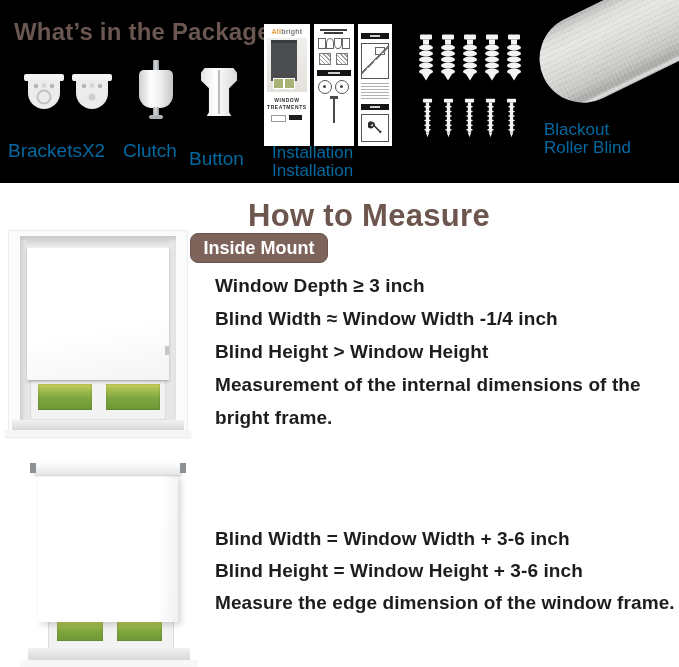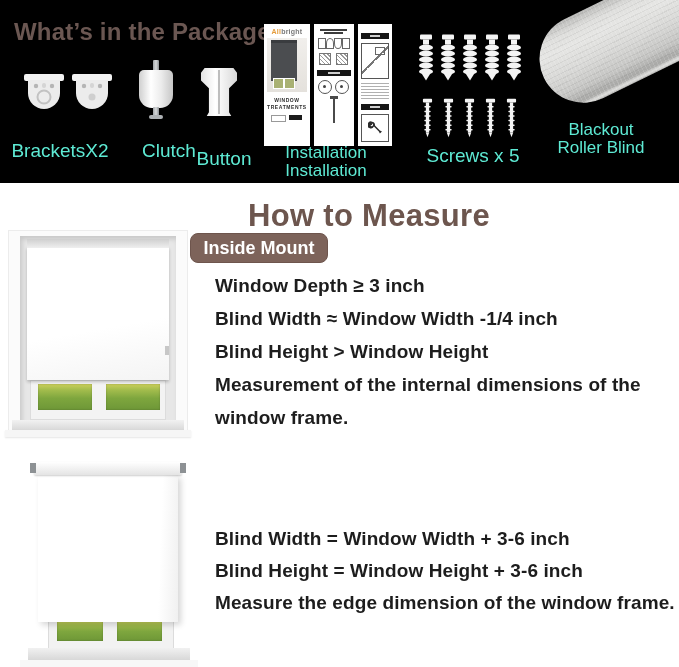--- a/index.html
+++ b/index.html
@@ -3,23 +3,23 @@
 <meta charset="utf-8">
 <style>
   html,body{margin:0;padding:0;background:#fff}
   .page{position:relative;width:679px;height:667px;background:#fff;overflow:hidden;
         font-family:"Liberation Sans",sans-serif}
 
   
   .pkg{position:absolute;left:0;top:0;width:679px;height:183px;background:#000;overflow:hidden}
   .pkg-title{position:absolute;left:14px;top:18px;font-size:24px;font-weight:600;
              letter-spacing:.2px;color:#6b5752}
-  .pkg-label{position:absolute;color:#5eead4;font-size:19px;font-weight:500;text-align:center;line-height:20px}
+  .pkg-label{position:absolute;color:#0369a1;font-size:19px;font-weight:500;line-height:20px}
   .lbl-brackets{left:8px;top:141px;width:104px}
-  .lbl-clutch{left:134px;top:141px;width:70px}
+  .lbl-clutch{left:123px;top:141px;width:70px}
   .lbl-button{left:189px;top:149px;width:70px}
   .lbl-instruction{left:272px;top:144px;width:108px;font-size:17px;line-height:18px}
   .lbl-screws{left:421px;top:146px;width:104px}
   .lbl-blind{left:544px;top:121px;width:114px;font-size:17px;line-height:18px}
 
   .bracket{position:absolute;top:70px;width:44px;height:42px}
   .bracket1{left:22px}.bracket2{left:70px}
 
   .clutch{position:absolute;left:138px;top:60px;width:36px;height:62px}
   .clutch .cup{position:absolute;left:1px;top:10px;width:34px;height:38px;
@@ -333,21 +333,20 @@
 
     <div class="tube"></div>
 
     <div class="pkg-label lbl-brackets">BracketsX2</div>
     <div class="pkg-label lbl-clutch">Clutch</div>
     <div class="pkg-label lbl-button">Button</div>
     <div class="pkg-label lbl-instruction">
       <div>Installation</div>
       <div>Installation</div>
     </div>
-    <div class="pkg-label lbl-screws">Screws x 5</div>
     <div class="pkg-label lbl-blind">
       <div>Blackout</div>
       <div>Roller Blind</div>
     </div>
   </section>
 
   <h2 class="measure-title" style="margin:12px">How to Measure</h2>
 
   <div class="photo photo1">
     <div class="ph1-wall"></div>
@@ -362,21 +361,21 @@
     <div class="ph1-sill"></div>
     <div class="ph1-sill2"></div>
   </div>
 
   <div class="badge badge-inside">Inside Mount</div>
   <div class="rules rules-inside">
     <div>Window Depth ≥ 3 inch</div>
     <div>Blind Width ≈ Window Width -1/4 inch</div>
     <div>Blind Height &gt; Window Height</div>
     <div>Measurement of the internal dimensions of the</div>
-    <div>window frame.</div>
+    <div>bright frame.</div>
   </div>
 
   <div class="photo photo2">
     <div class="ph2-window">
       <i class="pane ph2-pane-l"></i>
       <i class="pane ph2-pane-r"></i>
     </div>
     <div class="ph2-body"></div>
     <div class="ph2-roll"></div>
     <i class="ph2-cap cap-l"></i>

